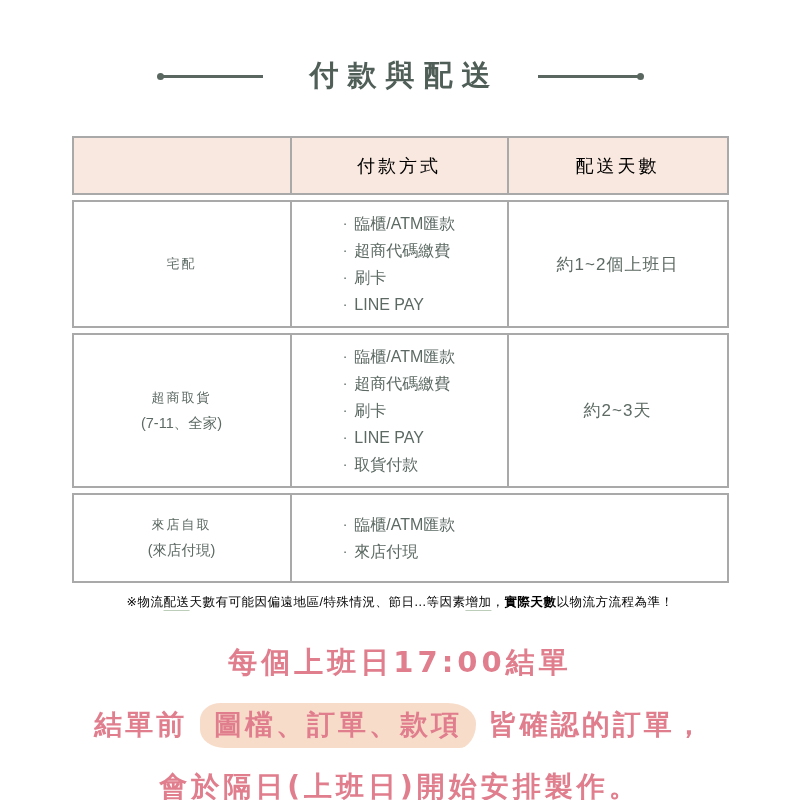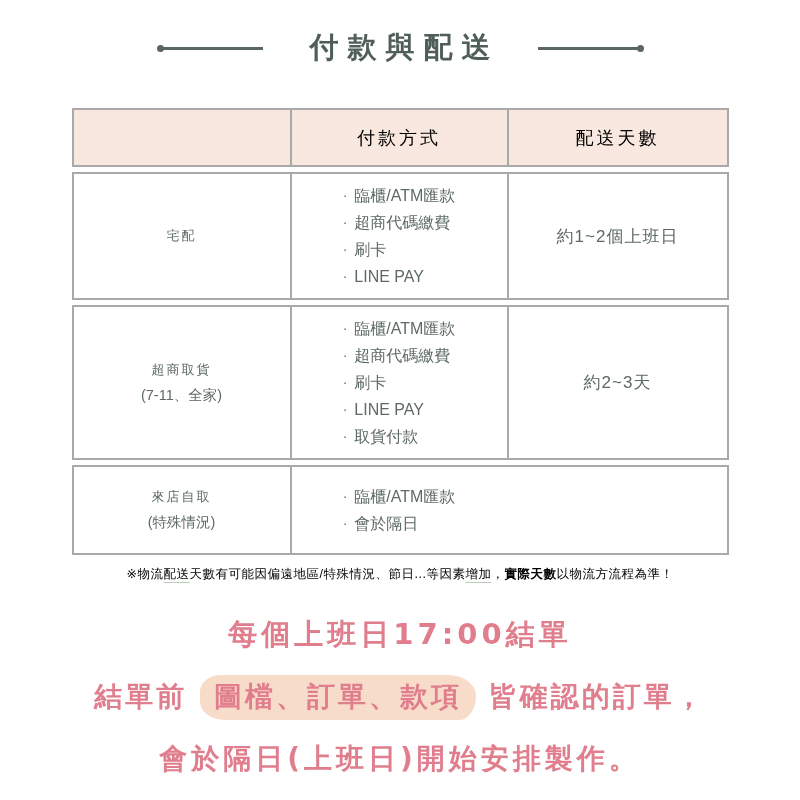--- a/index.html
+++ b/index.html
@@ -2,21 +2,21 @@
 <html><head>
 <meta charset="utf-8">
 <style>
   * { box-sizing: border-box; margin: 0; padding: 0; }
   html, body { width: 800px; height: 800px; }
   body {
     background: #ffffff;
     font-family: "Liberation Sans", "DejaVu Sans", sans-serif;
     overflow: hidden;
   }
-  .page { width: 800px; height: 668px; padding-top: 28px; background: #ffffff; }
+  .page { width: 800px; height: 668px; padding-top: 56px; background: #ffffff; }
 
   
   .title-row {
     display: flex; justify-content: center; align-items: center; gap: 38px;
     color: #505e58;
   }
   .page-title {
     font-family: "Liberation Serif", "DejaVu Serif", serif;
     font-size: 29px; font-weight: 600; letter-spacing: 9px; color: #505e58;
     padding-left: 9px; 
@@ -133,26 +133,26 @@
           </div>
       </div>
       <div class="tcell">
         <span class="days">約2~3天</span>
       </div>
     </div>
 
     <div class="trow r3">
       <div class="tcell">
         <span class="method">來店自取</span>
-        <span class="method-note">(特殊情況)</span>
+        <span class="method-note">(來店付現)</span>
       </div>
       <div class="tcell">
         <div class="pay-list">
             <div class="pay-item"><span class="bullet">·</span><span>臨櫃/ATM匯款</span></div>
-            <div class="pay-item"><span class="bullet">·</span><span>會於隔日</span></div>
+            <div class="pay-item"><span class="bullet">·</span><span>來店付現</span></div>
           </div>
       </div>
     </div>
 
   </div>
 
   <div class="footnote"><span>※物流</span><span class="u">配送</span><span>天數有可能因偏遠地區/特殊情況、節日...等因素</span><span class="u">增加</span><span>，</span><span class="b">實際天數</span><span>以物流方流程為準！</span></div>
 
   <div class="notes">
     <div class="note-line note-line1">每個上班日17:00結單</div>

